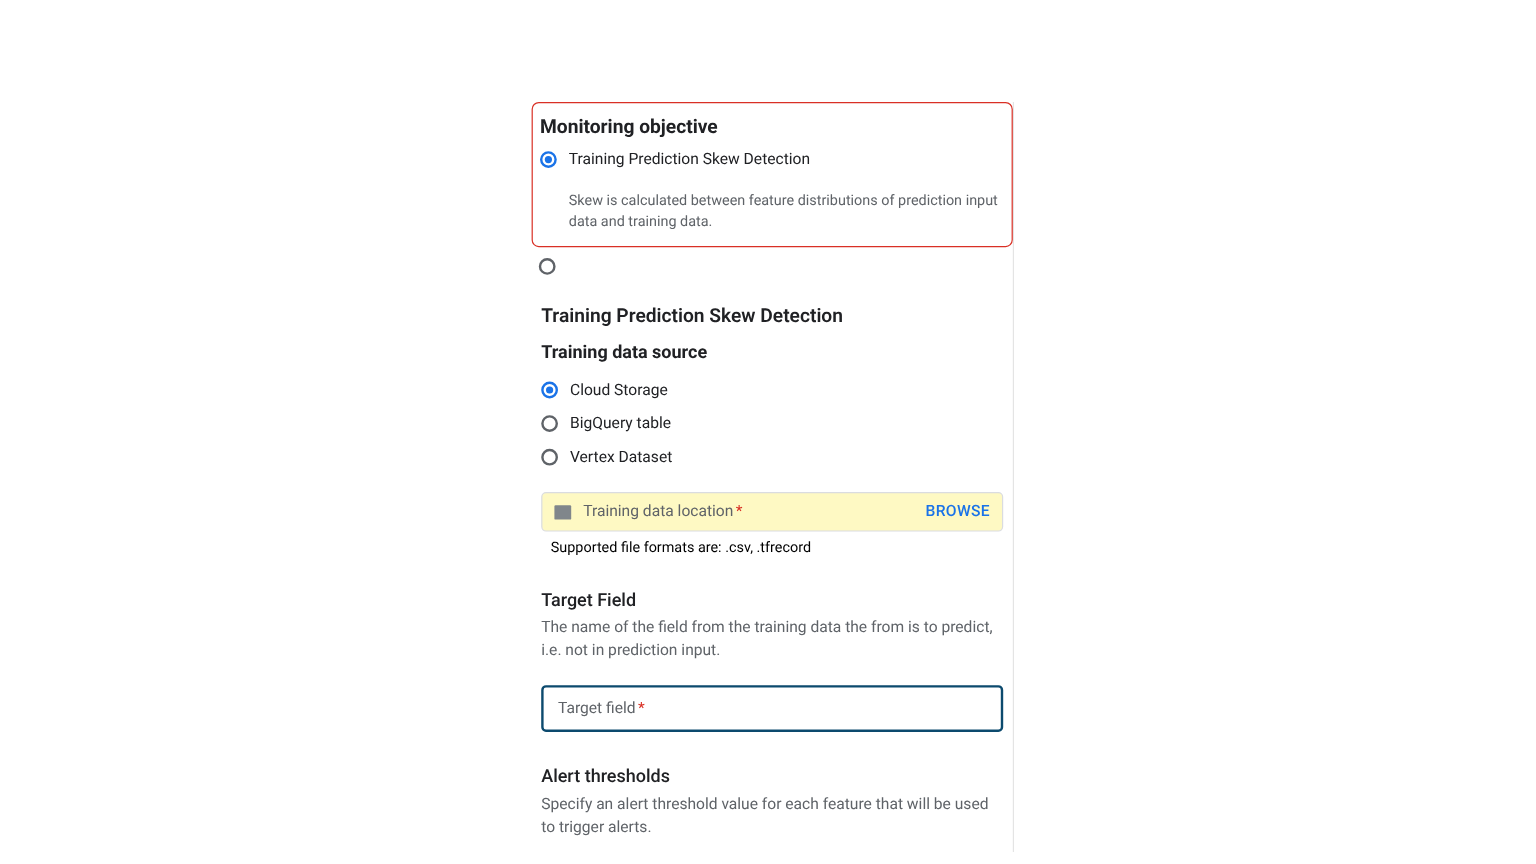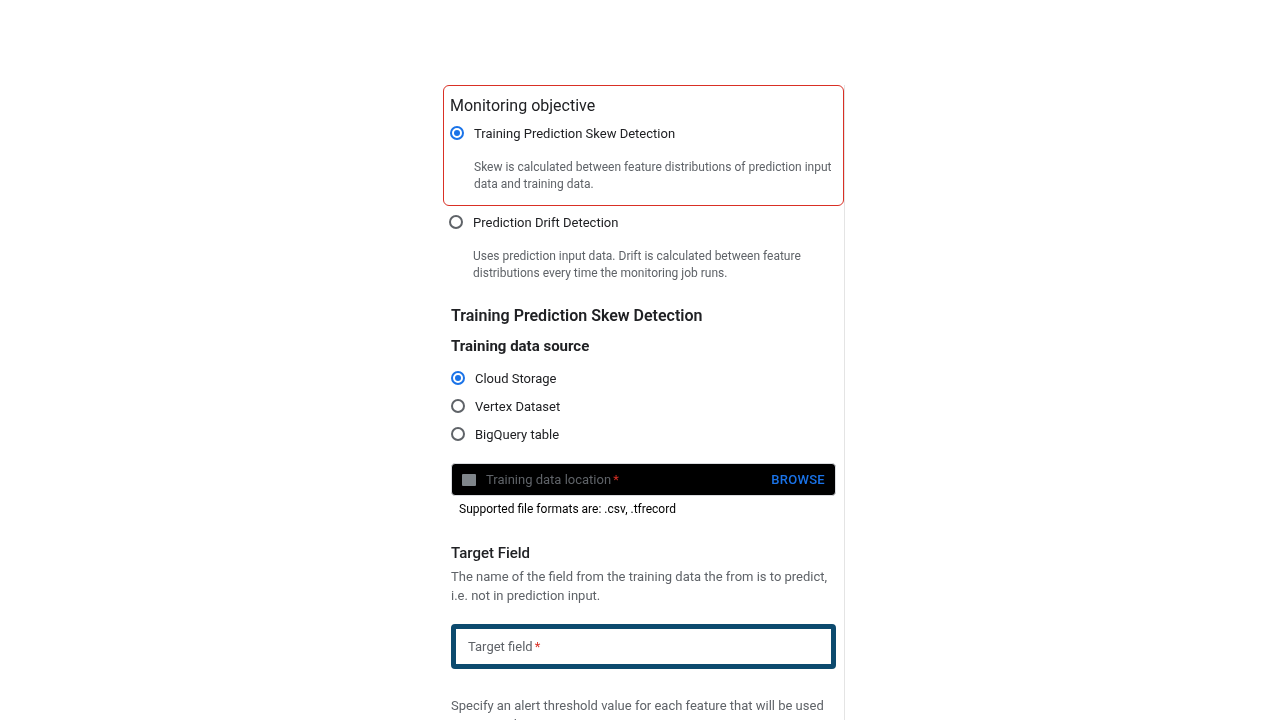--- a/index.html
+++ b/index.html
@@ -24,21 +24,21 @@
     padding-bottom: 10px;
   }
   .highlight-box {
     border: 1.5px solid #d93025;
     border-radius: 6px;
     padding: 10px 6px 10px 6px;
     margin-bottom: 6px;
   }
   .section-title {
     font-size: 16px;
-    font-weight: 400;
+    font-weight: 700;
     color: #202124;
     padding: 0 0 8px 0;
   }
   .radio-row {
     display: flex;
     align-items: flex-start;
     padding: 2px 0 2px 0;
     cursor: pointer;
   }
   .radio-outer {
@@ -96,21 +96,21 @@
   .radio-group .radio-row {
     padding: 5px 0;
   }
   .input-row {
     margin: 14px 8px 0 8px;
     display: flex;
     align-items: center;
     border: 1px solid #dadce0;
     border-radius: 4px;
     padding: 8px 10px;
-    background: #000000;
+    background: #fef9c3;
   }
   .folder-icon {
     width: 14px;
     height: 12px;
     background: #80868b;
     border-radius: 1px;
     margin-right: 10px;
     position: relative;
     flex-shrink: 0;
   }
@@ -144,21 +144,21 @@
     color: #202124;
     margin-bottom: 6px;
   }
   .block-desc {
     font-size: 13px;
     color: #5f6368;
     line-height: 1.45;
   }
   .text-field {
     margin: 18px 8px 0 8px;
-    border: 5px solid #0c4a6e;
+    border: 2px solid #0c4a6e;
     border-radius: 4px;
     padding: 10px 12px;
     background: #fff;
   }
   .text-field .input-placeholder {
     font-size: 13px;
     color: #5f6368;
   }
   .optional-tag {
     font-size: 12px;
@@ -177,47 +177,43 @@
       <div class="radio-outer selected"></div>
       <div class="radio-content">
         <div class="radio-label">Training Prediction Skew Detection</div>
         <div class="radio-desc">Skew is calculated between feature distributions of prediction input data and training data.</div>
       </div>
     </div>
   </div>
 
   <div class="radio-row" style="padding-left:6px;">
     <div class="radio-outer"></div>
-    <div class="radio-content">
-      <div class="radio-label">Prediction Drift Detection</div>
-      <div class="radio-desc">Uses prediction input data. Drift is calculated between feature distributions every time the monitoring job runs.</div>
-    </div>
   </div>
 
   <div class="sub-title">Training Prediction Skew Detection</div>
 
   <div class="sub-heading">Training data source</div>
 
   <div class="radio-group">
     <div class="radio-row">
       <div class="radio-outer selected"></div>
       <div class="radio-content">
         <div class="radio-label">Cloud Storage</div>
       </div>
     </div>
     <div class="radio-row">
       <div class="radio-outer"></div>
       <div class="radio-content">
+        <div class="radio-label">BigQuery table</div>
+      </div>
+    </div>
+    <div class="radio-row">
+      <div class="radio-outer"></div>
+      <div class="radio-content">
         <div class="radio-label">Vertex Dataset</div>
-      </div>
-    </div>
-    <div class="radio-row">
-      <div class="radio-outer"></div>
-      <div class="radio-content">
-        <div class="radio-label">BigQuery table</div>
       </div>
     </div>
   </div>
 
   <div class="input-row">
     <div class="folder-icon"></div>
     <div class="input-placeholder">
       <span>Training data location</span><span class="req">*</span>
     </div>
     <div class="browse">BROWSE</div>
@@ -229,16 +225,17 @@
     <div class="block-desc">The name of the field from the training data the from is to predict, i.e. not in prediction input.</div>
   </div>
 
   <div class="text-field">
     <div class="input-placeholder">
       <span>Target field</span><span class="req">*</span>
     </div>
   </div>
 
   <div class="section-block">
+    <div class="block-title">Alert thresholds</div>
     <div class="block-desc" style="margin-top:4px;">Specify an alert threshold value for each feature that will be used to trigger alerts.</div>
   </div>
 
 </div>
 
 </body></html>

